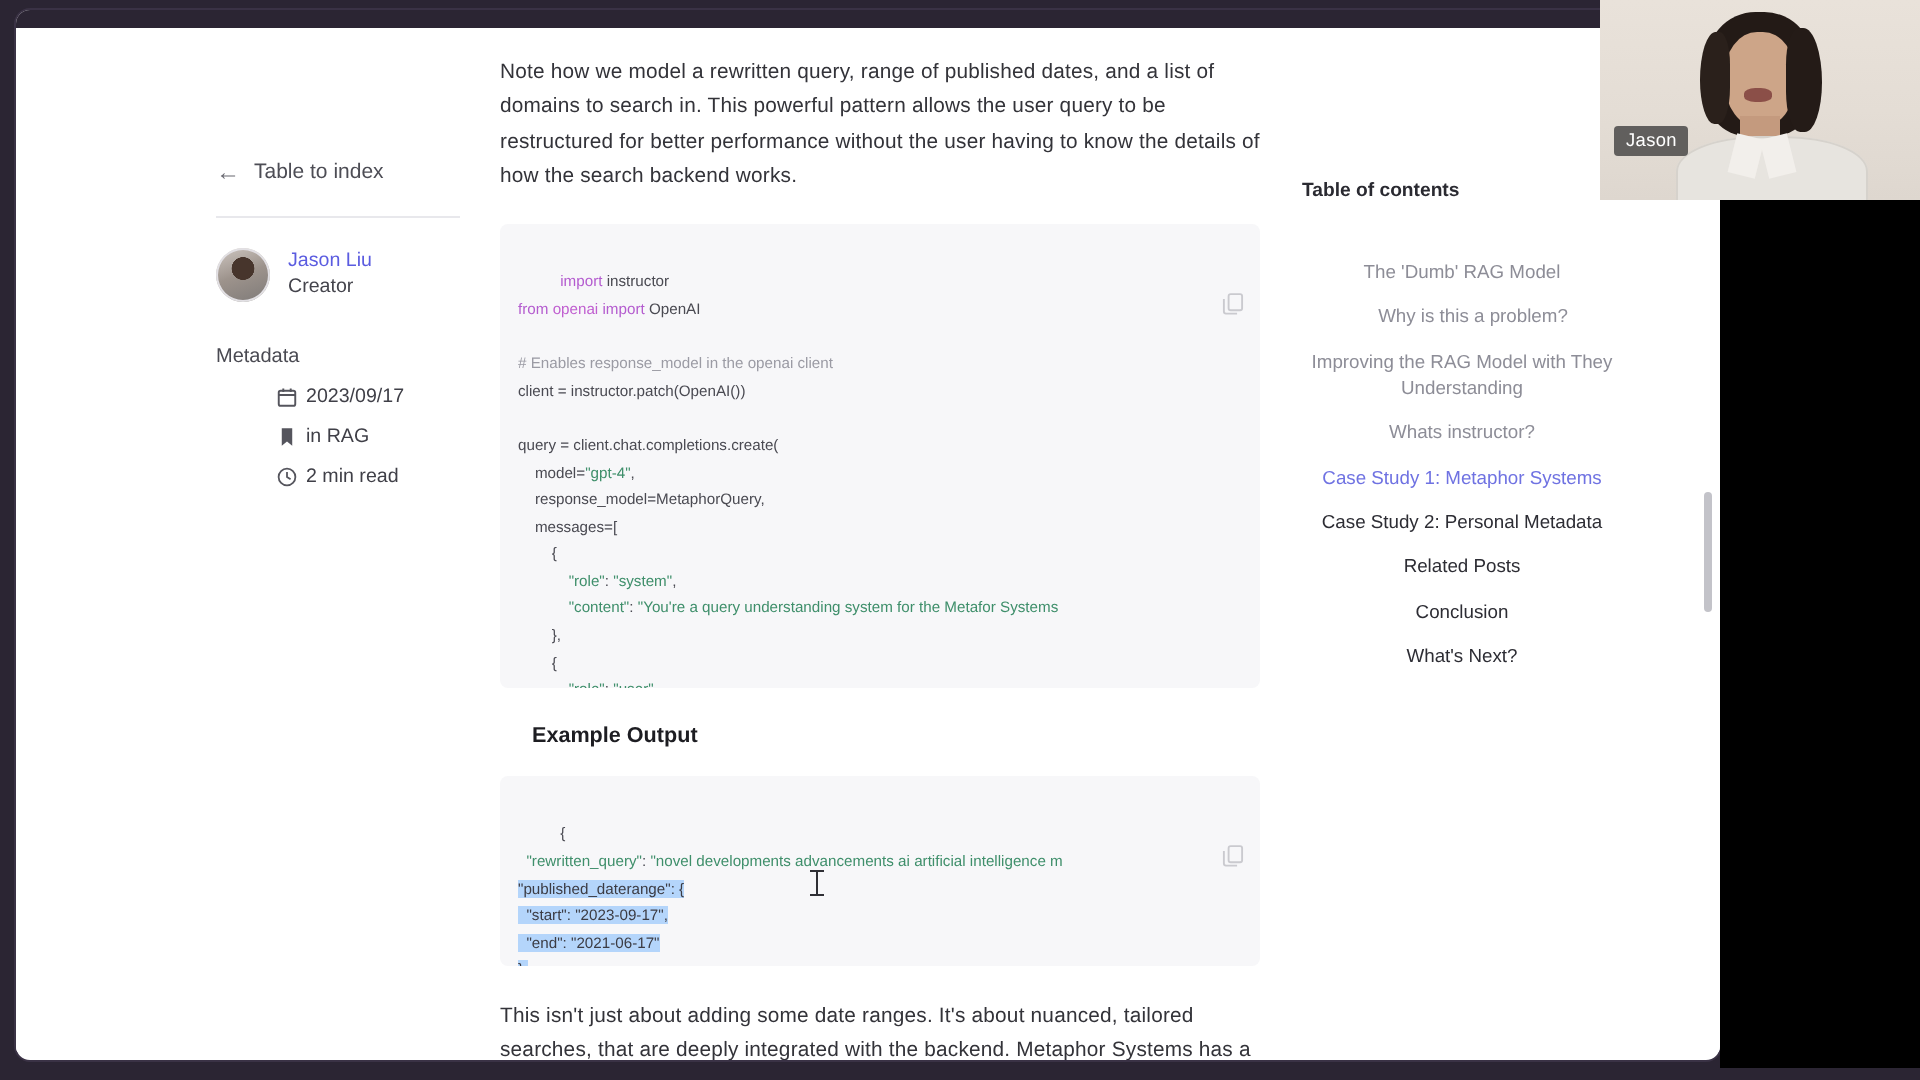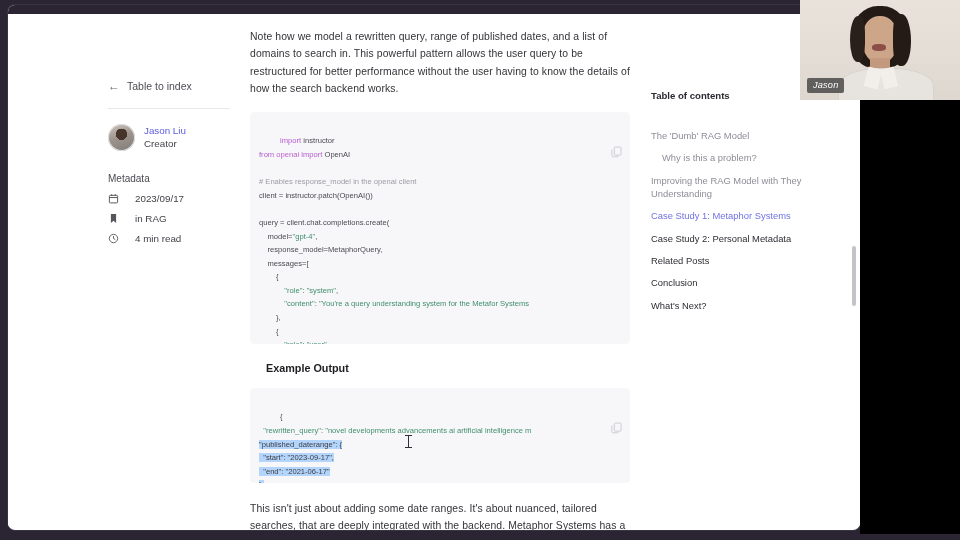--- a/index.html
+++ b/index.html
@@ -83,22 +83,22 @@
   .author-meta { line-height: 1.32; }
   .author-name { font-size: 9.8px; color: #5b5ce0; font-weight: 400; }
   .author-role { font-size: 9.8px; color: #44444c; }
 
   .meta-title {
     margin-top: 22px;
     font-size: 10px; color: #4a4a52;
   }
   .meta-row {
     margin-top: 9px;
-    display: flex; align-items: flex-start; gap: 16px;
-    font-size: 9.8px; color: #3f3f47;
+    display: flex; align-items: flex-start; gap: 4px;
+    font-size: 9.8px; color: #3f3f47; margin-left: 30px;
   }
   .m-icon { width: 11px; height: 11px; flex: none; color: #55555d; }
   .m-icon svg { display: block; width: 11px; height: 11px; }
 
   
   #article {
     position: absolute;
     left: 242px; top: 14px;
     width: 380px;
   }
@@ -171,20 +171,21 @@
   .toc-title {
     font-size: 9.6px; font-weight: 700; color: #2a2a31;
     margin-bottom: 28px;
   }
   .toc-item {
     font-size: 9.4px;
     line-height: 1.42;
     color: #8d8d97;
     margin-bottom: 9px;
     cursor: pointer;
+    text-align: center;
   }
   .toc-item.sub { padding-left: 11px; }
   .toc-item.active { color: #6f72e2; }
   .toc-item.strong { color: #2d2d34; }
 
   
   #page-scrollbar {
     position: absolute;
     right: 3px; top: 9px;
     width: 6px; height: 512px;
@@ -258,28 +259,27 @@
     background: #f2efeb;
     transform: rotate(14deg);
   }
   #cam-collar-r {
     position: absolute; left: 82px; top: 68px;
     width: 14px; height: 20px;
     background: #f2efeb;
     transform: rotate(-14deg);
   }
   #cam-name {
-    position: absolute; left: 7px; bottom: 7px;
+    position: absolute; left: 7px; bottom: 22px;
     background: rgba(60,60,60,.78);
     color: #ffffff;
     font-size: 9.2px;
     padding: 2px 6px 3px;
     border-radius: 2px;
     letter-spacing: .02em;
-    font-style: italic;
   }
 
   
   #stage-right {
     position: absolute;
     right: 0; top: 100px;
     width: 100px; height: 440px;
     background: #000000;
   }
   #stage-bottom {
@@ -336,21 +336,21 @@
           <span>in RAG</span>
         </div>
 
         <div class="meta-row">
           <span class="m-icon">
             <svg viewBox="0 0 16 16" fill="none" stroke="currentColor" stroke-width="1.3">
               <circle cx="8" cy="8" r="6.1"></circle>
                 <path d="M8 4.4V8l2.6 1.7"></path>
             </svg>
           </span>
-          <span>4 min read</span>
+          <span>2 min read</span>
         </div>
       </div>
 
       <div id="article">
 
         <p class="para">Note how we model a rewritten query, range of published dates, and a list of domains to search in. This powerful pattern allows the user query to be restructured for better performance without the user having to know the details of how the search backend works.</p>
 
         <div class="codeblock py">
           <span class="copy-btn">
             <svg width="11" height="12" viewBox="0 0 14 15" fill="none" stroke="#8d8d97" stroke-width="1.2">
@@ -396,20 +396,21 @@
 }</div>
 
         <p class="para" style="margin-top:17px">This isn't just about adding some date ranges. It's about nuanced, tailored searches, that are deeply integrated with the backend. Metaphor Systems has a whole suite of other filters and options that you can use to build a powerful search query. They can even use some chain of thought prompting to improve how they use some of these advanced features.</p>
       </div>
 
       <div id="toc">
         <div class="toc-title">Table of contents</div>
         <div class="toc-item">The 'Dumb' RAG Model</div>
         <div class="toc-item sub">Why is this a problem?</div>
         <div class="toc-item">Improving the RAG Model with They Understanding</div>
+        <div class="toc-item">Whats instructor?</div>
         <div class="toc-item active">Case Study 1: Metaphor Systems</div>
         <div class="toc-item strong">Case Study 2: Personal Metadata</div>
         <div class="toc-item strong">Related Posts</div>
         <div class="toc-item strong">Conclusion</div>
         <div class="toc-item strong">What's Next?</div>
       </div>
 
       <div id="text-caret">
           <i></i>
         </div>

